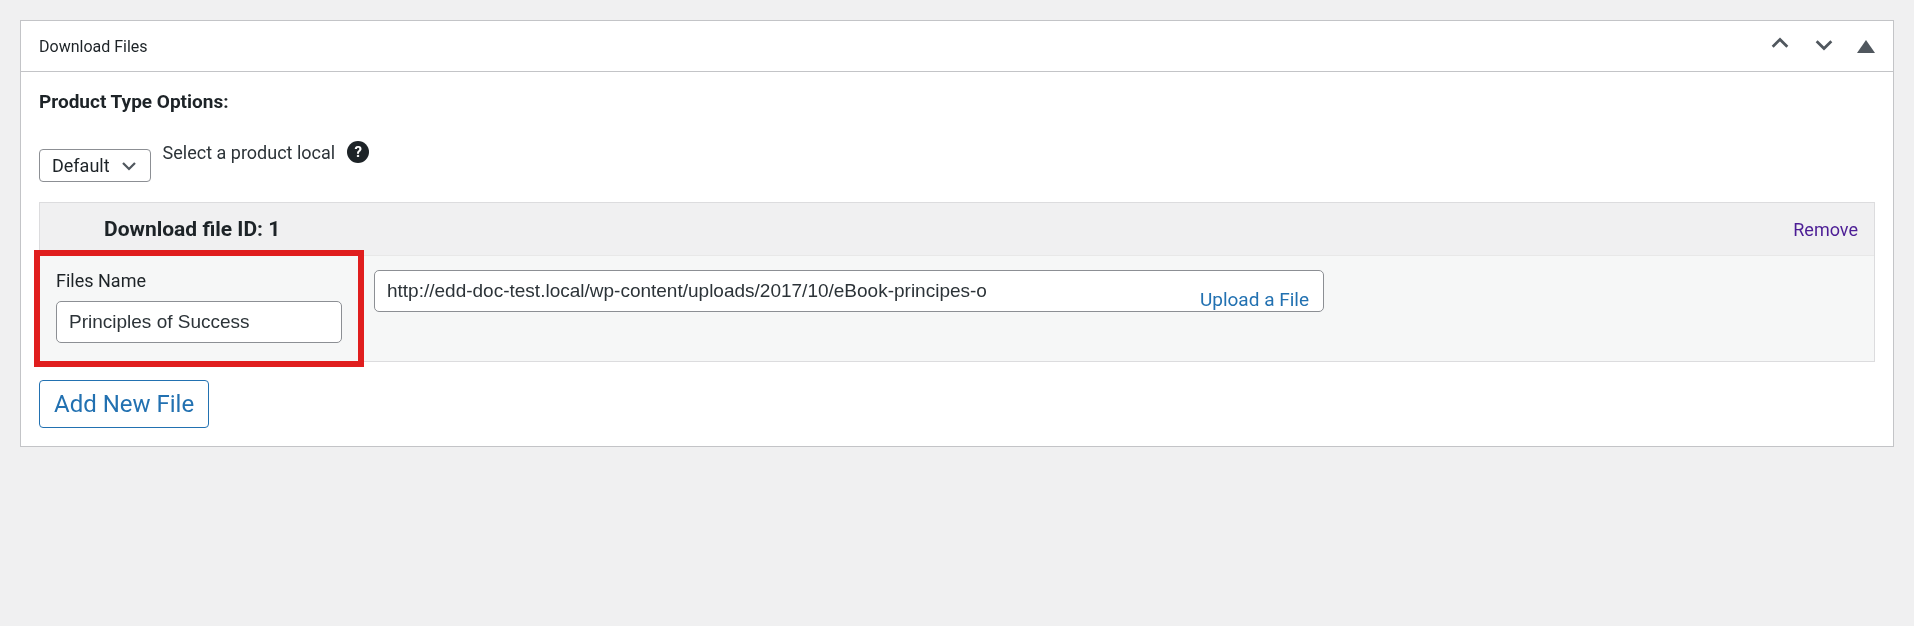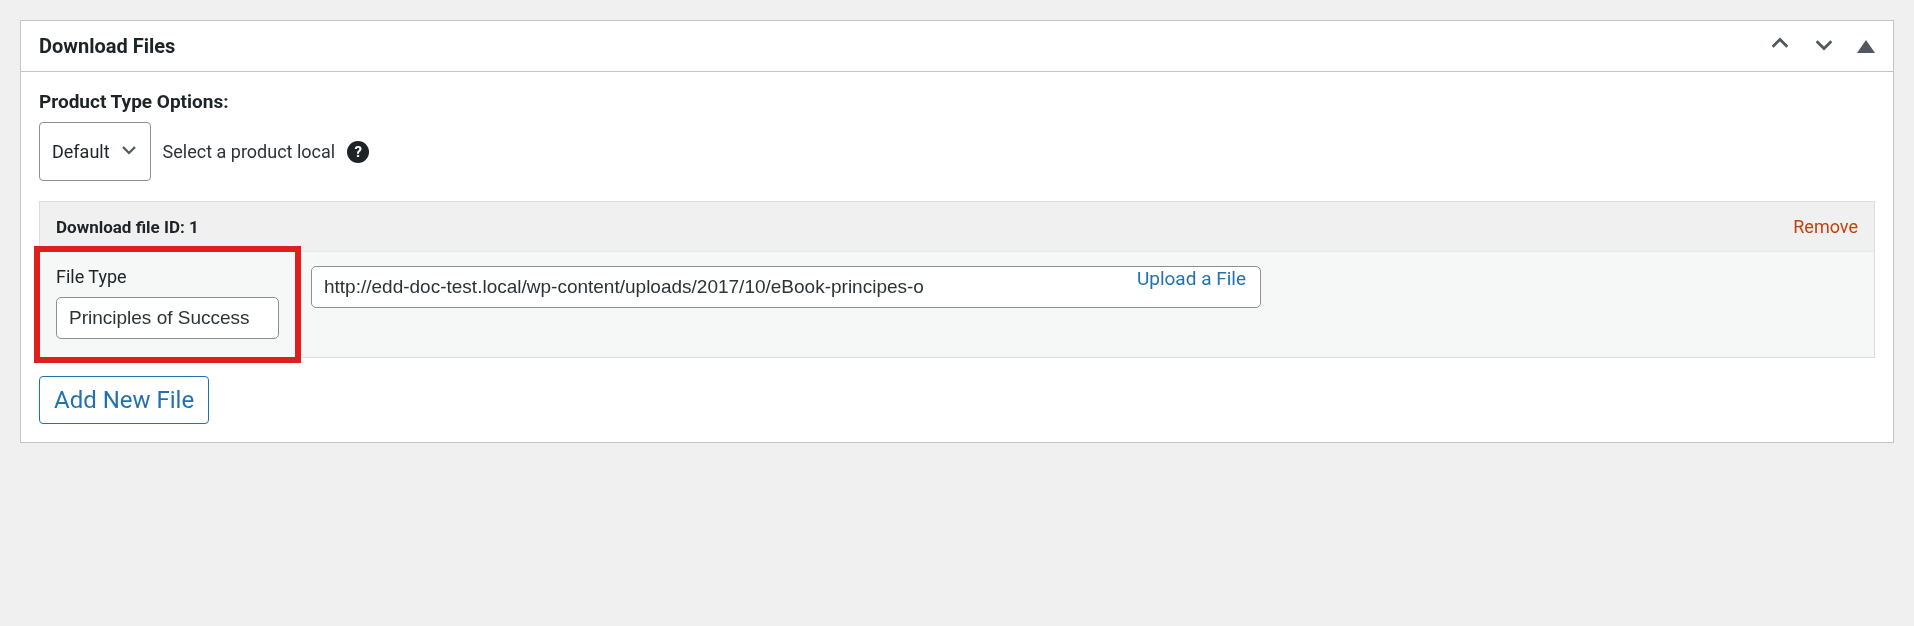--- a/index.html
+++ b/index.html
@@ -18,22 +18,22 @@
       border: 1px solid #c3c4c7;
     }
     .panel-header {
       display: flex;
       align-items: center;
       justify-content: space-between;
       padding: 12px 18px;
       border-bottom: 1px solid #c3c4c7;
     }
     .panel-title {
-      font-size: 20px;
-      font-weight: 700;
+      font-size: 16px;
+      font-weight: 400;
       text-align: right;
     }
     .panel-actions {
       display: flex;
       align-items: center;
       gap: 22px;
     }
     .panel-actions svg {
       width: 22px;
       height: 22px;
@@ -57,28 +57,29 @@
       margin-bottom: 9px;
     }
     .product-type-row {
       display: flex;
       align-items: center;
       gap: 12px;
       margin-bottom: 20px;
     }
     .select-box {
       display: flex;
-      align-items: flex-start;
+      align-items: center;
       gap: 10px;
       border: 1px solid #8c8f94;
       border-radius: 4px;
-      padding: 18px 12px;
-      font-size: 18px;
-      cursor: pointer;
-      background: #fff;
+      padding: 5px 12px;
+      font-size: 18px;
+      cursor: pointer;
+      background: #fff;
+      margin-top: 27px;
     }
     .select-text {
       font-size: 18px;
       color: #2c3338;
     }
     .help-icon {
       width: 22px;
       height: 22px;
       border-radius: 50%;
       background: #1d2327;
@@ -95,25 +96,26 @@
     }
     .file-block-header {
       display: flex;
       align-items: center;
       justify-content: space-between;
       background: #f0f0f1;
       padding: 14px 16px;
       border-bottom: 1px solid #e8e8e8;
     }
     .file-block-title {
-      font-size: 17px;
+      font-size: 21px;
       font-weight: 700;
+      margin-left: 48px;
     }
     .remove-link {
-      color: #c2410c;
+      color: #4c1d95;
       font-size: 18px;
       cursor: pointer;
     }
     .file-fields {
       display: flex;
       gap: 0;
       background: #f6f7f7;
     }
     .field-col-name {
       padding: 14px 16px 18px 16px;
@@ -136,25 +138,25 @@
     .input {
       width: 100%;
       border: 1px solid #8c8f94;
       border-radius: 5px;
       padding: 9px 12px;
       font-size: 19px;
       color: #2c3338;
       background: #fff;
     }
     .input-name {
-      width: 223px;
+      width: 286px;
     }
     .url-row {
       display: flex;
-      align-items: flex-start;
+      align-items: flex-end;
       border: 1px solid #8c8f94;
       border-radius: 5px;
       background: #fff;
       width: 950px;
       max-width: 100%;
     }
     .url-input {
       flex: 1;
       border: none;
       padding: 9px 12px;
@@ -224,21 +226,21 @@
       <div class="file-block-header">
         <div class="file-block-title">
           <span>Download file ID:</span>
           <span>1</span>
         </div>
         <span class="remove-link">Remove</span>
       </div>
 
       <div class="file-fields">
         <div class="field-col-name red-highlight">
-          <span class="field-label">File Type</span>
+          <span class="field-label">Files Name</span>
           <input class="input input-name" type="text" value="Principles of Success" style="">
         </div>
         <div class="field-col-url">
           <div class="url-row">
             <input class="url-input" type="text" value="http://edd-doc-test.local/wp-content/uploads/2017/10/eBook-principes-o" style="">
             <span class="upload-link">Upload a File</span>
           </div>
         </div>
       </div>
     </div>

